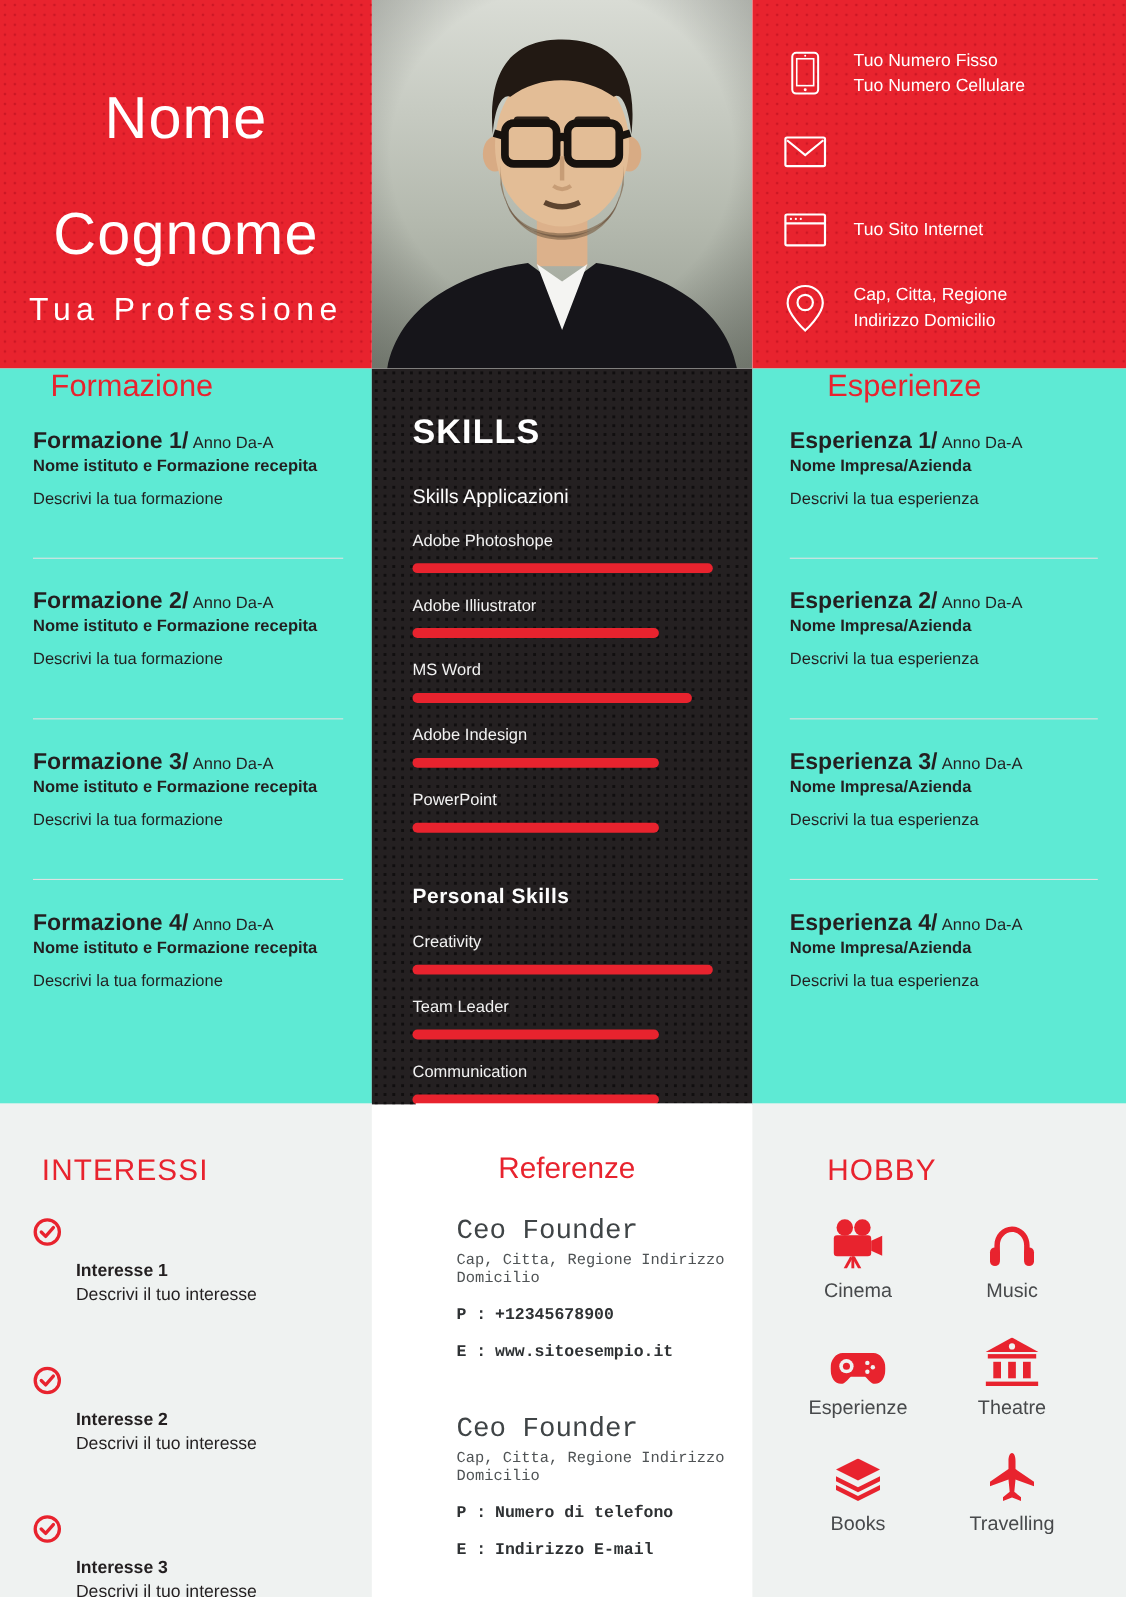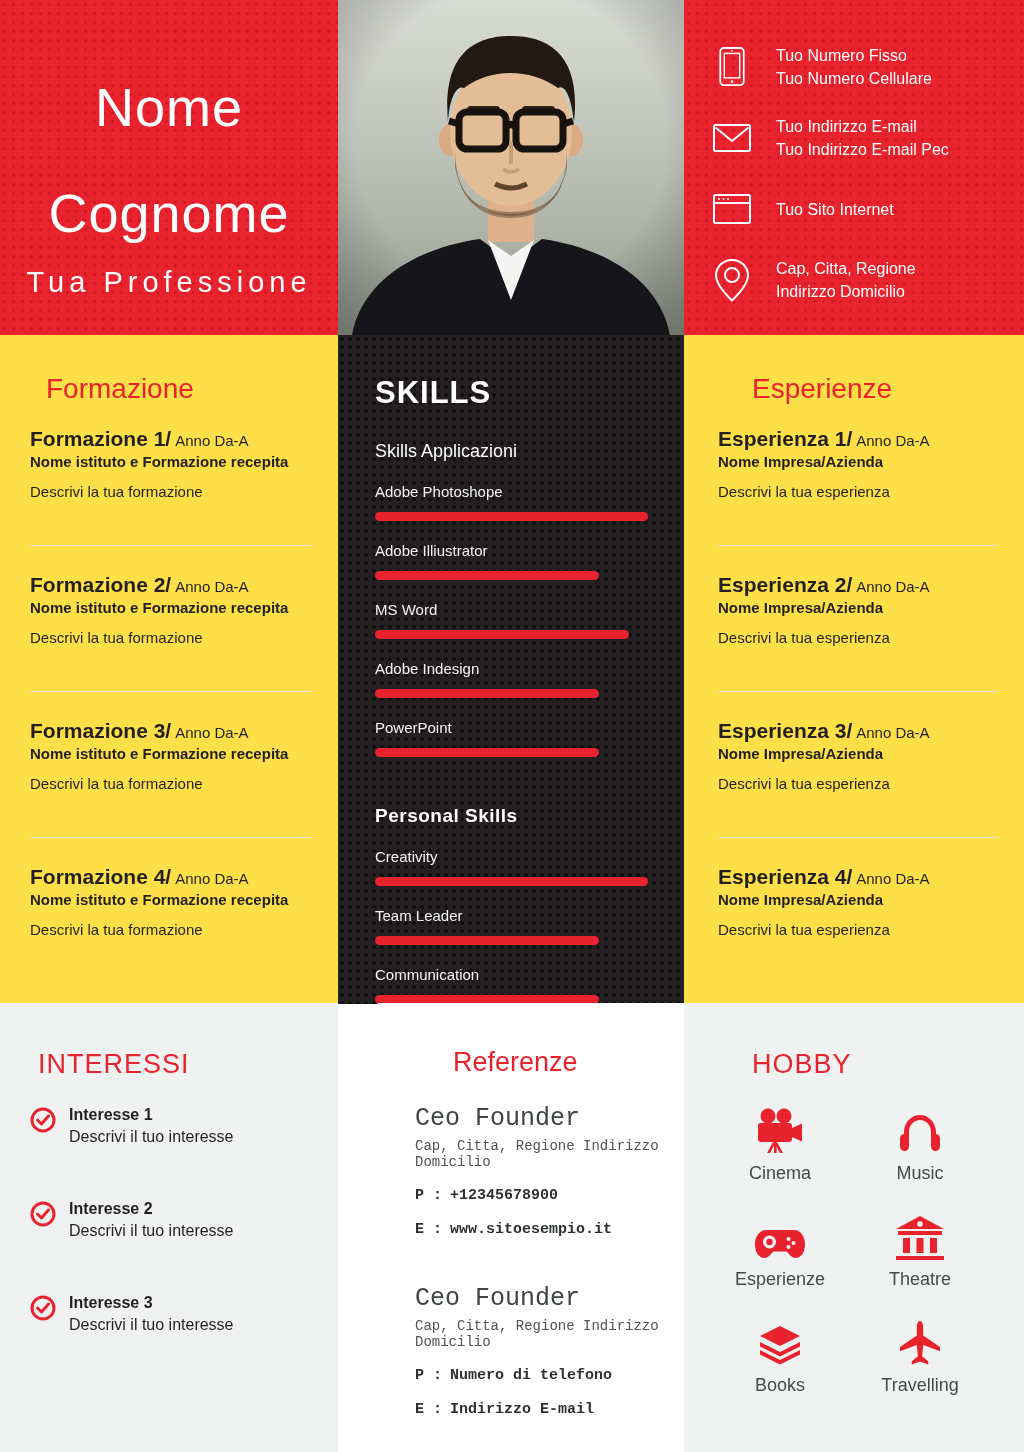--- a/index.html
+++ b/index.html
@@ -26,21 +26,21 @@
   .photo-cell { position:relative; overflow:hidden; }
   .photo-cell svg { display:block; width:346px; height:335px; }
 
   .contacts { padding:44px 0 0 26px; }
   .contact-row { display:flex; align-items:center; margin-bottom:25px; }
   .contact-icon { width:44px; height:46px; flex:0 0 44px; display:flex; align-items:center; justify-content:center; }
   .contact-text { margin-left:22px; font-size:16px; line-height:23px; }
 
   
   .mid { height:668px; }
-  .side-col { background:#fde047; padding-top:38px; }
+  .side-col { background:#5eead4; }
   .sec-title { color:#e8232e; font-size:28px; font-weight:400; }
   .formazione .sec-title { margin-left:46px; }
   .esperienze .sec-title { margin-left:68px; }
   .entries { padding:22px 26px 0 30px; }
   .esperienze .entries { padding-left:34px; }
   .entry-title { font-size:21px; font-weight:700; color:#231f20; line-height:1.1; }
   .entry-period { font-size:15px; font-weight:400; margin-left:4px; }
   .entry-sub { font-size:15px; font-weight:700; margin-top:3px; }
   .entry-desc { font-size:15px; font-weight:400; margin-top:13px; }
   .divider { height:1px; background:#dde3e2; margin:45px 0 27px 0; }
@@ -64,21 +64,21 @@
   .bottom { height:449px; }
   .gray-col { background:#eff2f1; }
   .white-col { background:#ffffff;margin-left:40px; }
 
   .interessi { padding:46px 0 0 38px; }
   .bottom-title { color:#e8232e; font-size:27px; font-weight:400; letter-spacing:1px; }
   .interessi-items { margin-top:26px; }
   .interesse { display:flex; align-items:flex-start; margin-bottom:54px; margin-left:-8px; }
   .check-icon { width:26px; height:26px; flex:0 0 26px; margin-top:1px; }
   .interesse-text { margin-left:13px; }
-  .interesse-title { font-size:16px; font-weight:700; }
+  .interesse-title { font-size:16px; font-weight:700;margin-top:41px; }
   .interesse-desc { font-size:16px; font-weight:400; margin-top:4px; }
 
   .referenze { padding:44px 0 0 37px; }
   .referenze .bottom-title { margin-left:38px; letter-spacing:0; }
   .ref-entry { margin-top:26px;font-family:Liberation Mono, monospace; }
   .ref-entry + .ref-entry { margin-top:46px; }
   .ref-name { font-size:25px; font-weight:400; color:#3f4446; }
   .ref-address { font-size:14px; color:#4f5355; margin-top:5px; }
   .ref-line { font-size:15px; font-weight:700; color:#2e3133; margin-top:17px; }
   .ref-line .ref-val { font-weight:700; margin-left:8px; }
@@ -157,24 +157,20 @@
           <div>Tuo Numero Cellulare</div>
         </div>
       </div>
       <div class="contact-row">
         <span class="contact-icon">
           <svg width="40" height="32" viewBox="0 0 40 32" fill="none" stroke="#ffffff" stroke-width="2">
             <rect x="2" y="3" width="36" height="26" rx="1.5"></rect>
             <path d="M3.5,5.5 L20,19 L36.5,5.5"></path>
           </svg>
         </span>
-        <div class="contact-text">
-          <div>Tuo Indirizzo E-mail</div>
-          <div>Tuo Indirizzo E-mail Pec</div>
-        </div>
       </div>
       <div class="contact-row">
         <span class="contact-icon">
           <svg width="40" height="34" viewBox="0 0 40 34" fill="none" stroke="#ffffff" stroke-width="2">
             <rect x="2" y="3" width="36" height="28" rx="1.5"></rect>
             <line x1="2" y1="11" x2="38" y2="11"></line>
             <circle cx="7" cy="7" r="1" fill="#ffffff" stroke="none"></circle>
             <circle cx="11.5" cy="7" r="1" fill="#ffffff" stroke="none"></circle>
             <circle cx="16" cy="7" r="1" fill="#ffffff" stroke="none"></circle>
           </svg>

